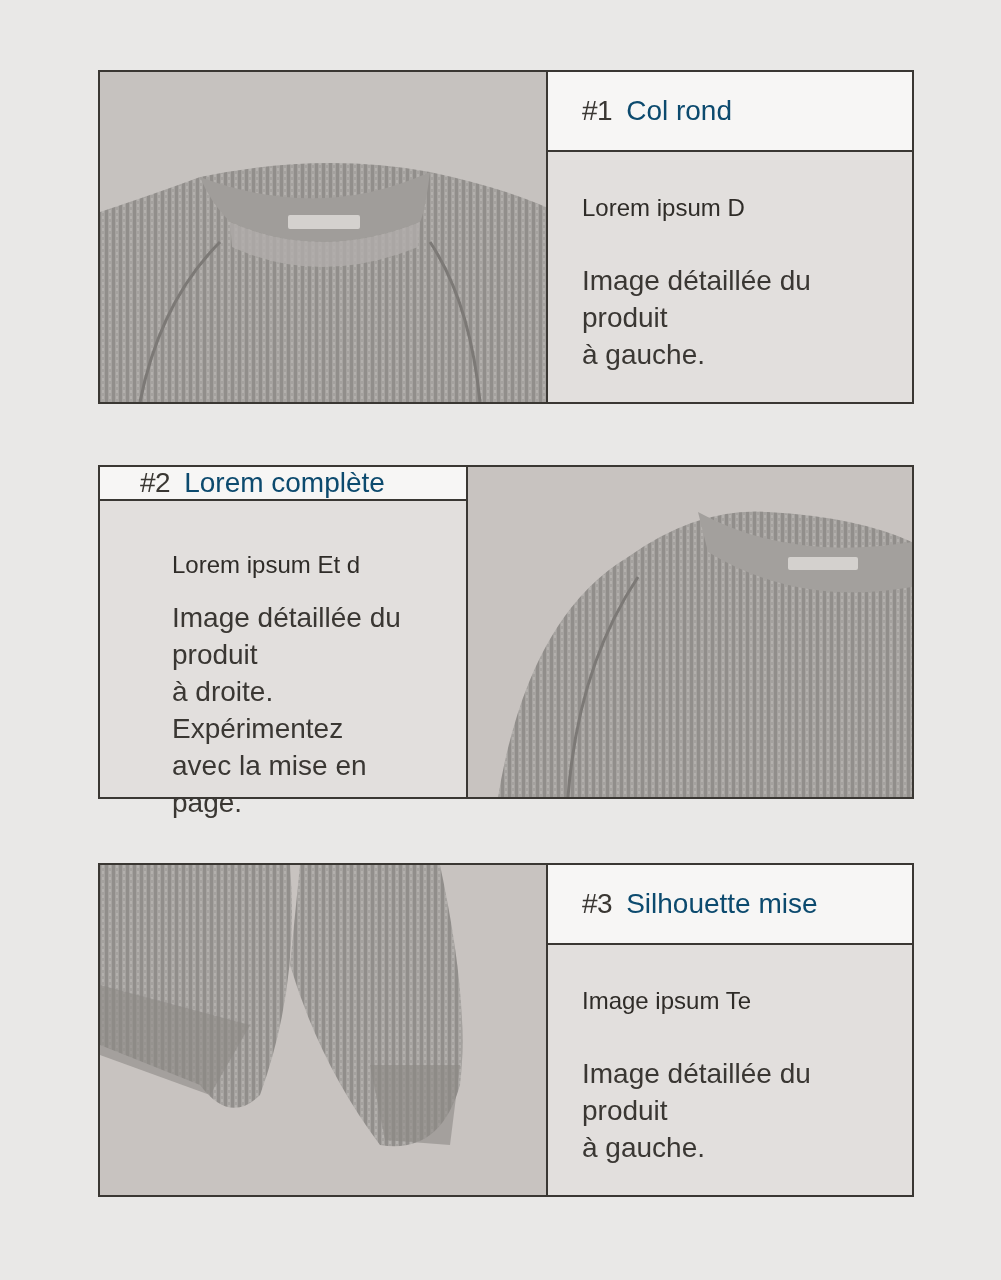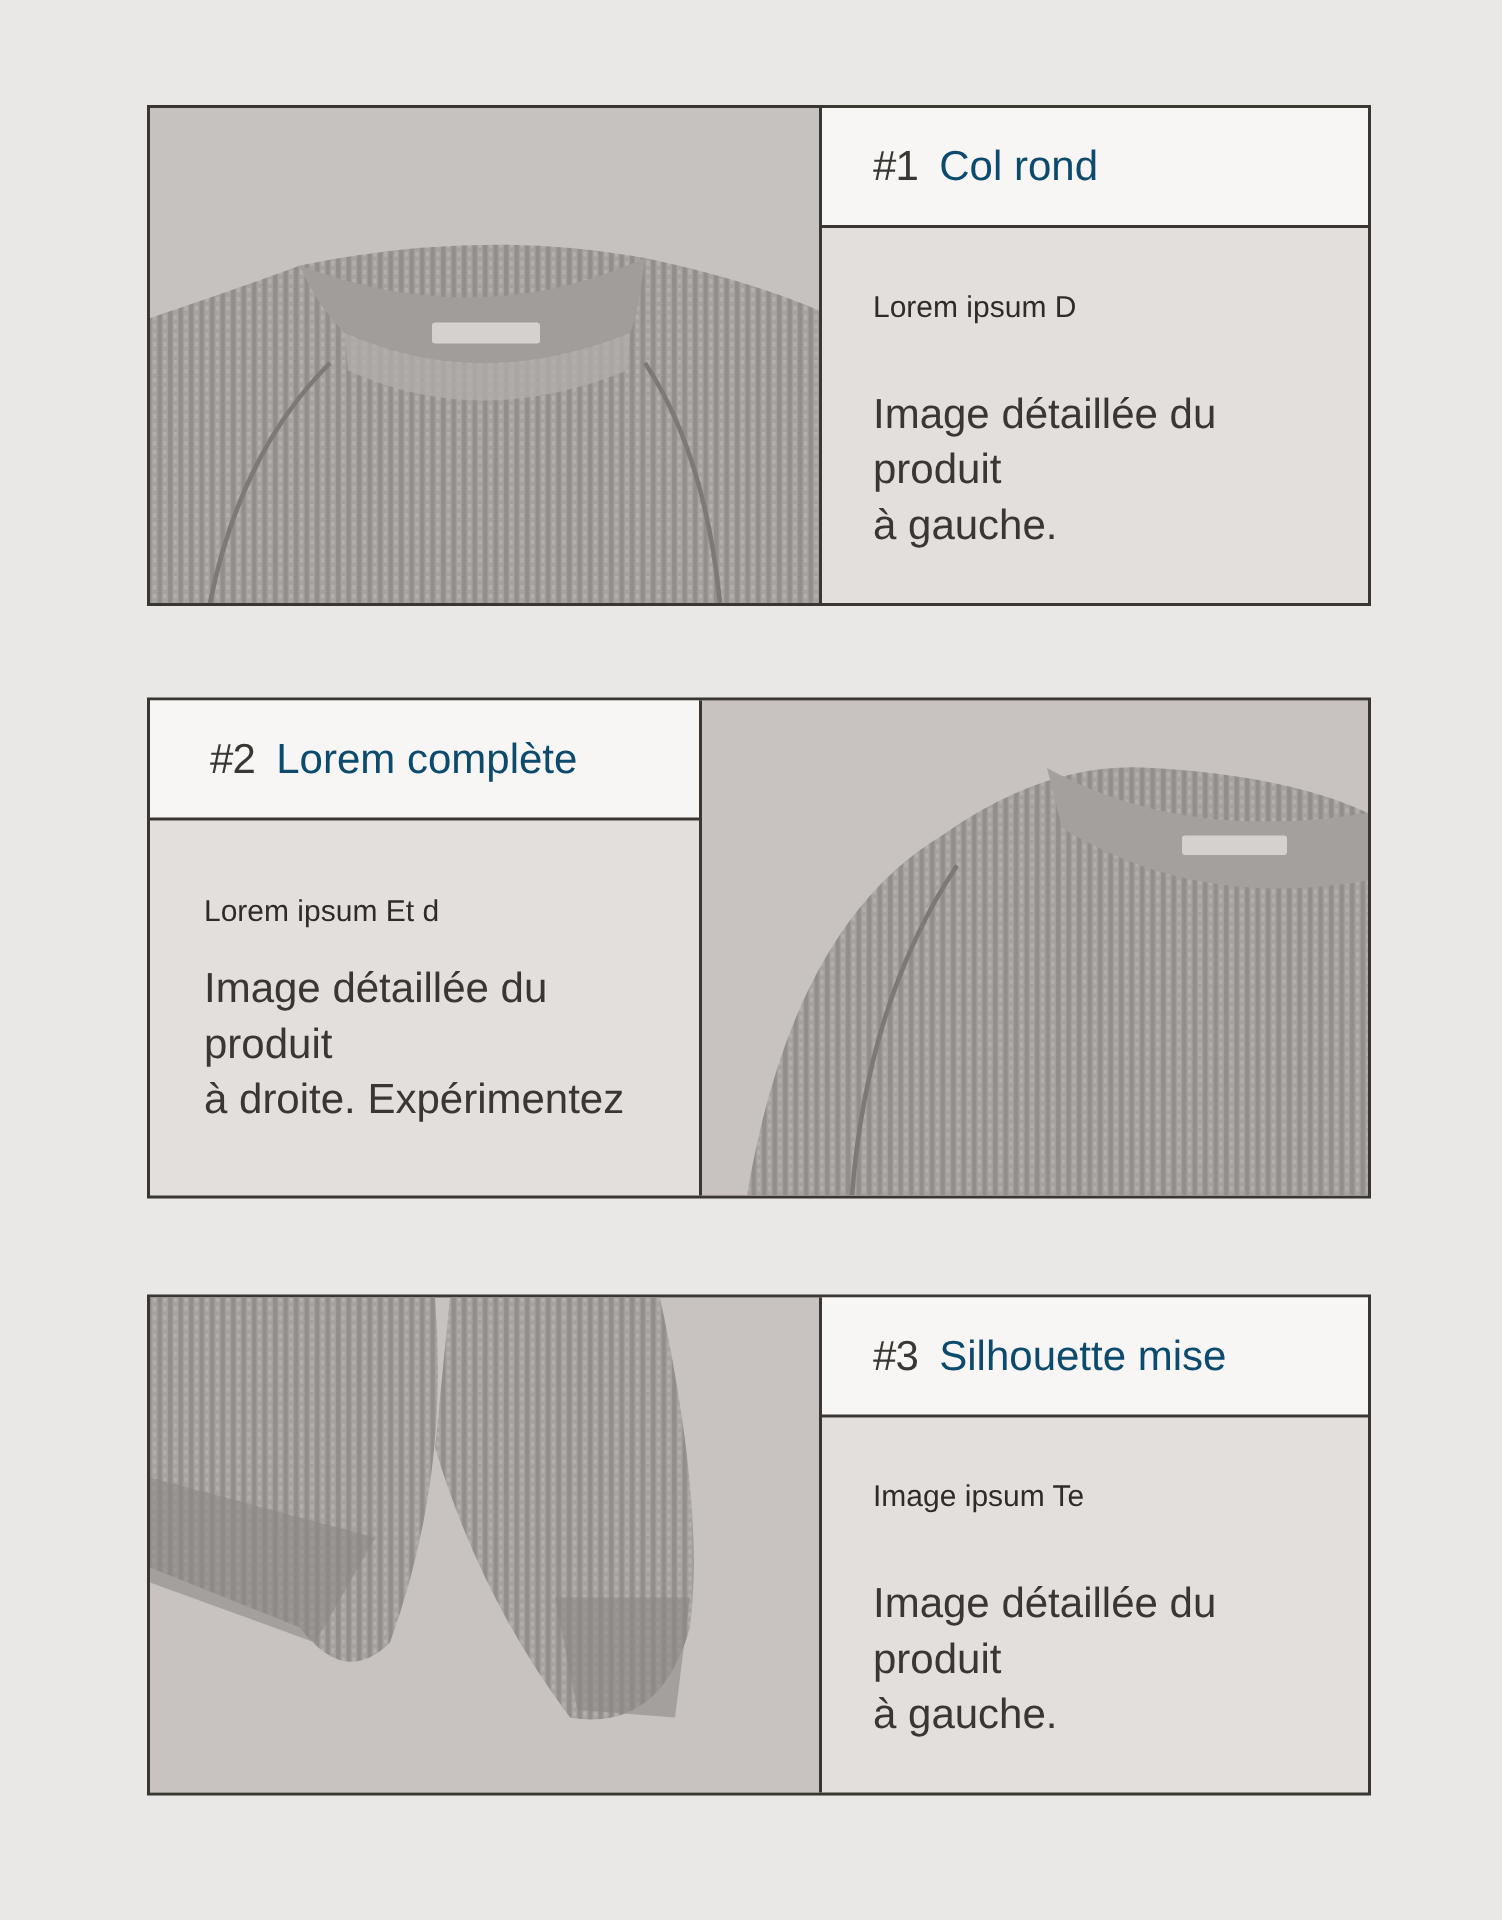--- a/index.html
+++ b/index.html
@@ -21,22 +21,22 @@
   .text { flex:1; display:flex; flex-direction:column; }
   .head {
     height:80px; background:#f7f6f5; border-bottom:2px solid #3a3733;
     display:flex; align-items:center; padding-left:34px; box-sizing:border-box;
     font-size:28px;
   }
   .c2 .head { padding-left:40px; }
   .num { font-weight:300; color:#3a3733; margin-right:14px; letter-spacing:-0.5px; }
   .title { color:#0c4a6e; }
   .body { padding:28px 34px; box-sizing:border-box; flex:1; }
-  .c2 .body { padding:36px 36px; }
-  .sub { font-size:20px; margin:14px 0 40px; color:#2f2c28; }
+  .c2 .body { padding:36px 36px;margin-left:36px; }
+  .sub { font-size:24px; margin:14px 0 40px; color:#2f2c28; }
   .c2 .sub { margin:14px 0 20px; }
   .desc { font-size:28px; line-height:37px; color:#3a3733; }
   svg { display:block; }
 </style>
 </head>
 <body>
 
 <div class="card c1">
   <div class="img">
     <svg width="446" height="330" viewBox="0 0 446 330">
@@ -84,20 +84,21 @@
   <div class="text">
     <div class="head">
       <span class="num">#2</span>
       <span class="title">Lorem complète</span>
     </div>
     <div class="body">
       <div class="sub">Lorem ipsum Et d</div>
       <div class="desc">
         <div>Image détaillée du produit</div>
         <div>à droite. Expérimentez</div>
+        <div>avec la mise en page.</div>
       </div>
     </div>
   </div>
 </div>
 
 <div class="card c3">
   <div class="img">
     <svg width="446" height="330" viewBox="0 0 446 330">
       <rect width="446" height="330" fill="#c8c3c0"></rect>
       <path d="M0 0 L190 0 Q200 120 160 230 Q130 260 100 220 L0 180 Z" fill="url(#rib)"></path>

